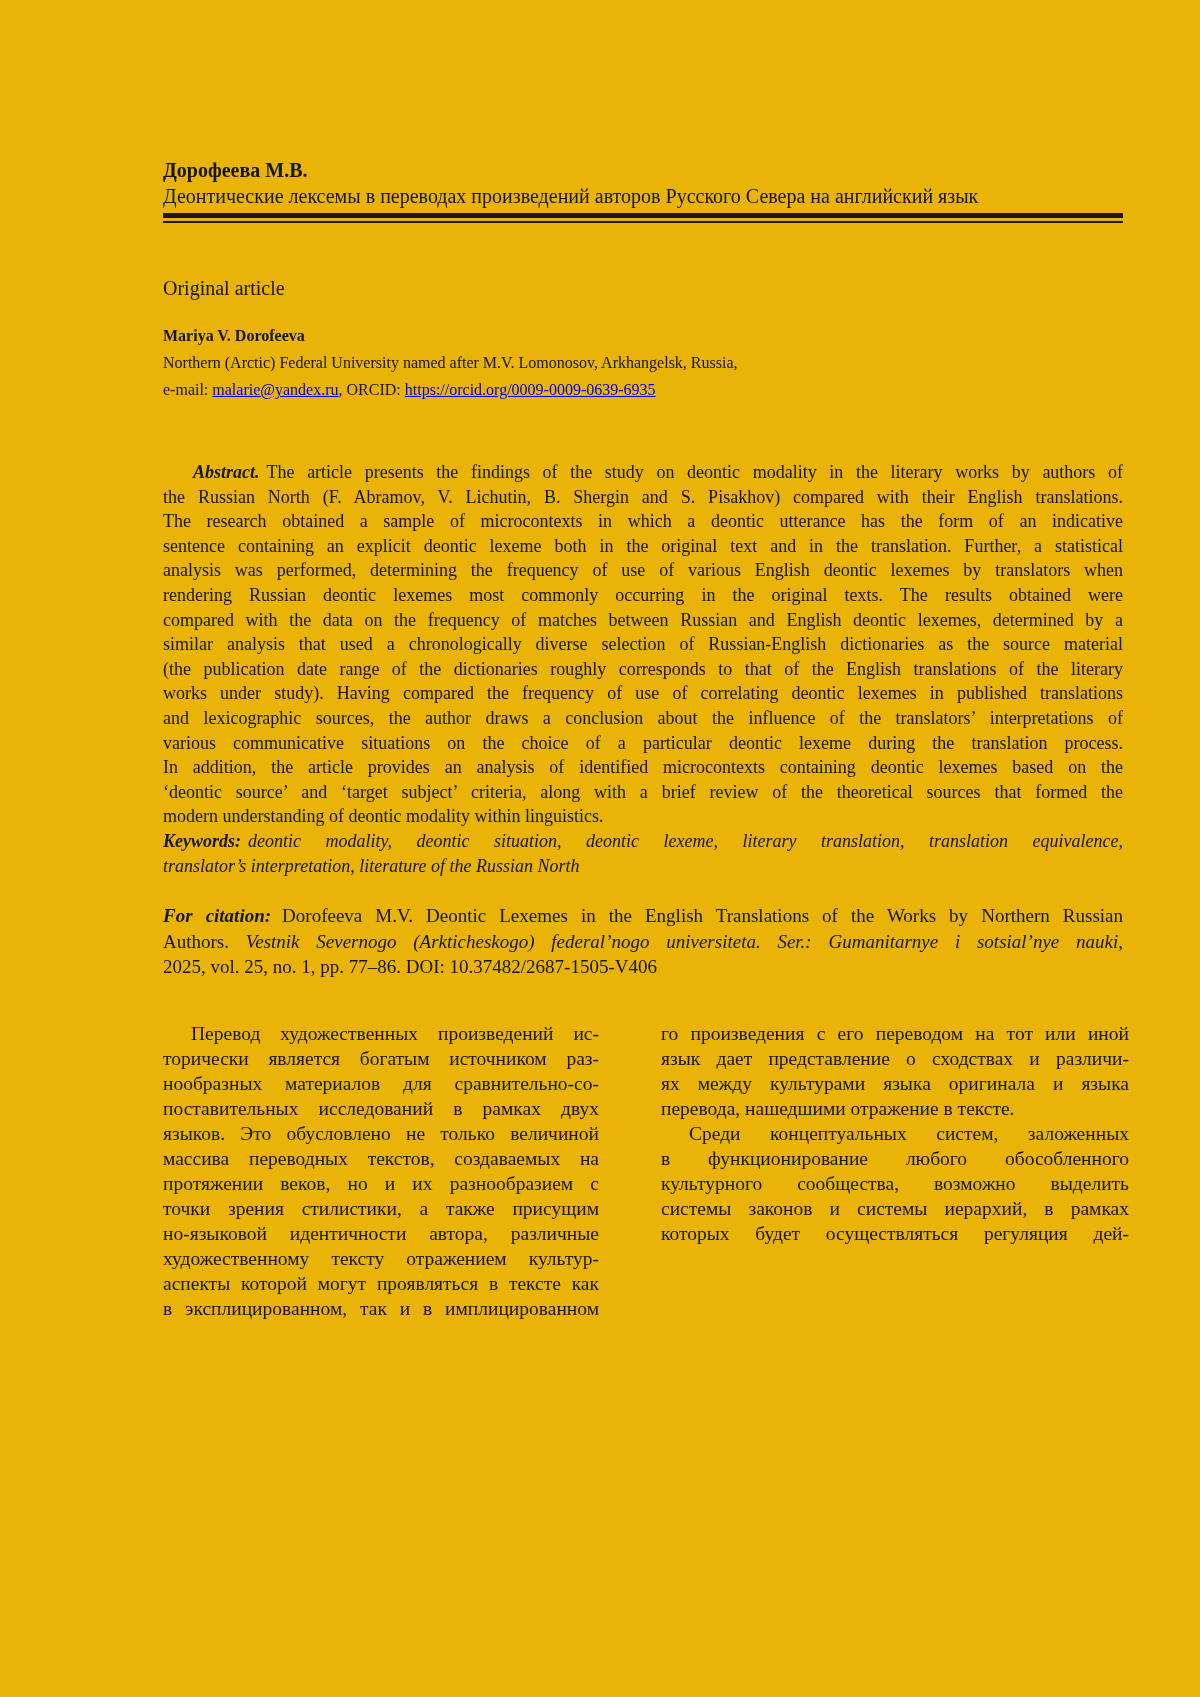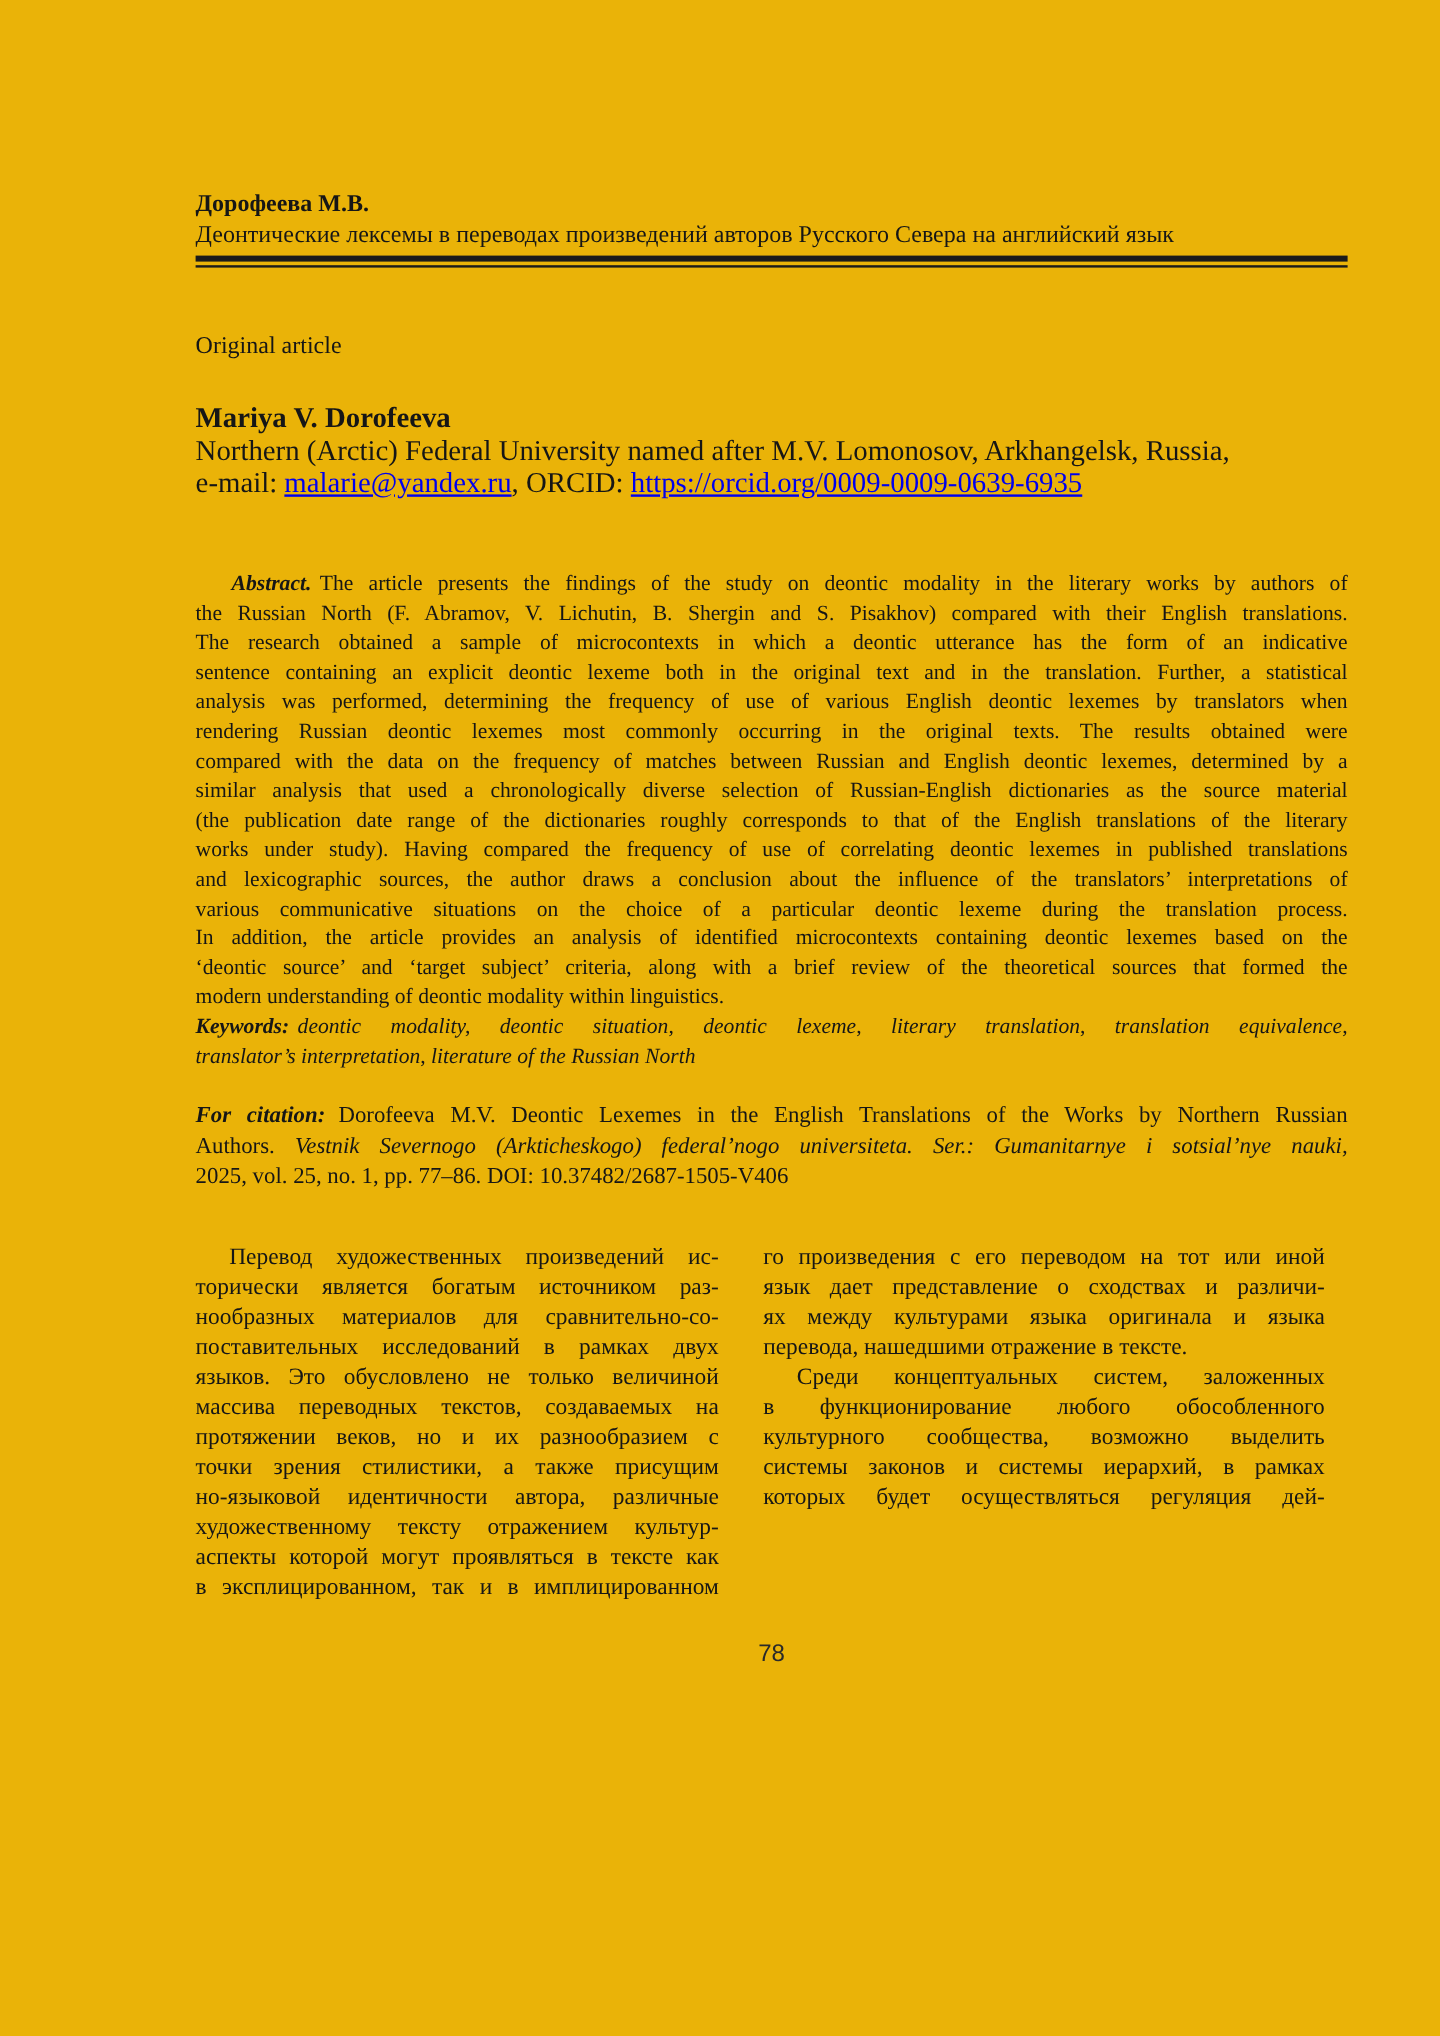--- a/index.html
+++ b/index.html
@@ -29,42 +29,42 @@
 
   .title {
     margin: 33px 0 0 0;
     font-size: 26px;
     line-height: 35px;
     font-weight: 700;
     text-align: center;
   }
   .t-line { display: block; }
 
-  .author-block { margin-top: 35px; font-size: 24px; line-height: 27px; }
+  .author-block { margin-top: 21px; font-size: 16px; line-height: 27px; }
   .author-name { font-weight: 700; }
   .link { color: #0000EE; text-decoration: underline; cursor: pointer; }
 
   
   .abstract { margin-top: 57px; font-size: 18px; line-height: 24.6px; }
   .jline { text-align: justify; text-align-last: justify; }
   .pline { text-align: left; }
   .indent { text-indent: 30px; }
   .bi { font-weight: 700; font-style: italic; }
   .it { font-style: italic; }
   .lab  { margin-right: 7px; }
   .lab2 { margin-right: 11px; }
 
   .citation { margin-top: 25px; font-size: 19px; line-height: 25.6px; }
 
   
   .columns {
     margin-top: 41px;
     display: grid;
     grid-template-columns: 436px 468px;
-    column-gap: 37px;
+    column-gap: 62px;
     font-size: 19.5px;
     line-height: 25px;
   }
   .col .indent { text-indent: 28px; }
 
   .page-number {
     margin-top: 30px;
     text-align: center;
     font-family: "Liberation Sans", "DejaVu Sans", sans-serif;
     font-size: 20px;
@@ -140,16 +140,15 @@
         <div class="jline">ях между культурами языка оригинала и языка</div>
         <div class="pline">перевода, нашедшими отражение в тексте.</div>
         <div class="jline indent">Среди концептуальных систем, заложенных</div>
         <div class="jline">в функционирование любого обособленного</div>
         <div class="jline">культурного сообщества, возможно выделить</div>
         <div class="jline">системы законов и системы иерархий, в рамках</div>
         <div class="jline">которых будет осуществляться регуляция дей-</div>
       </div>
     </div>
 
-    <div class="page-number">78</div>
 
   </div>
 </div>
 
 </body></html>

